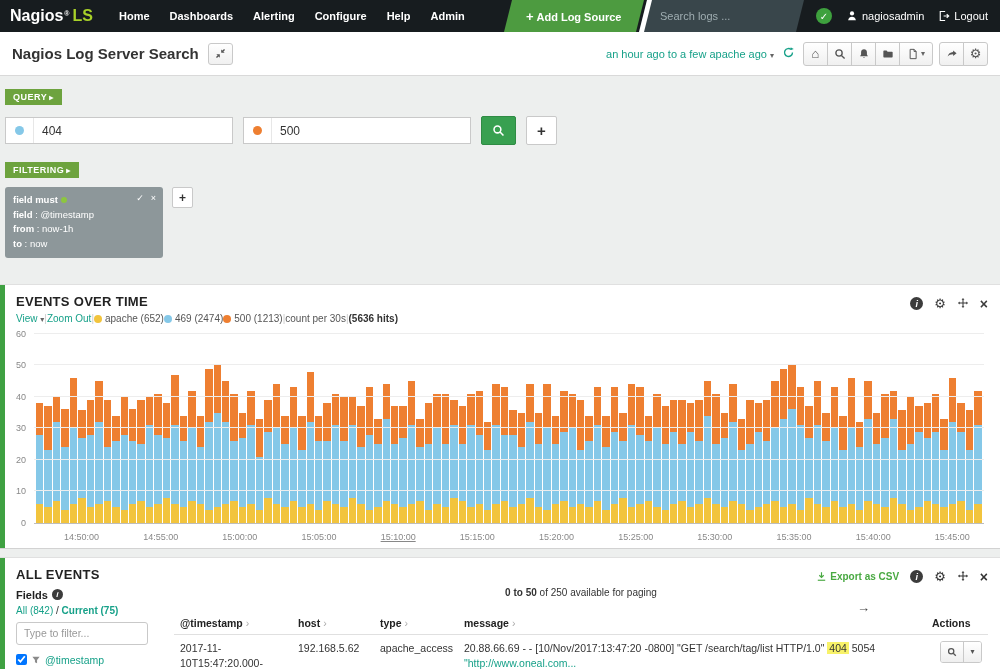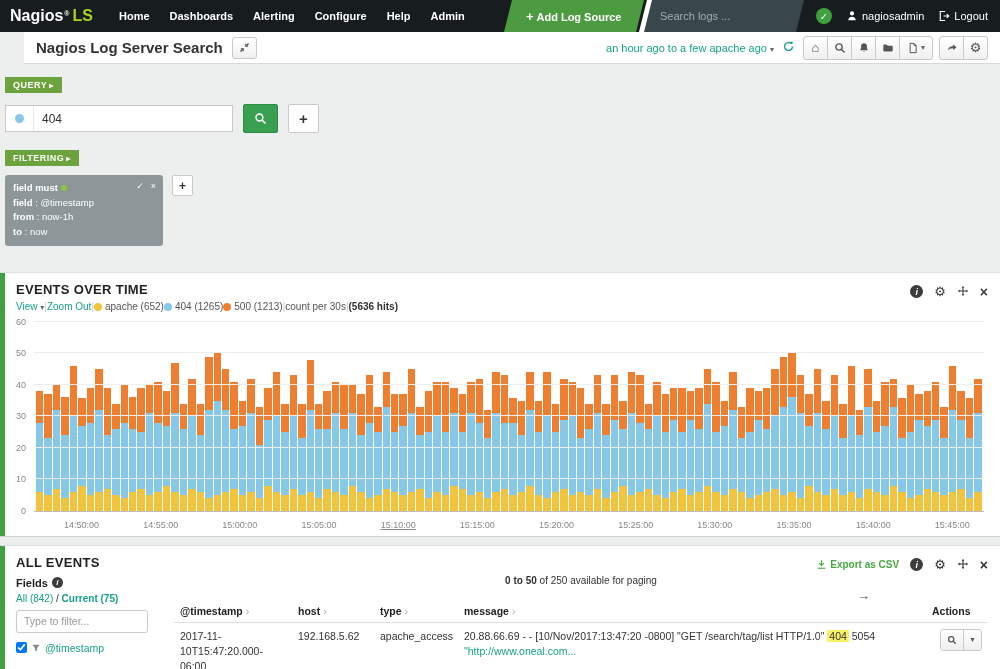--- a/index.html
+++ b/index.html
@@ -21,21 +21,21 @@
   .search-wrap{height:32px;background:#39464b;transform:skewX(-14deg);border-left:5px solid #fff;margin-left:3px;
     display:flex;align-items:center;padding:0 12px;}
   .search-wrap input{background:transparent;border:none;outline:none;color:#cdd6d8;font-size:11px;transform:skewX(14deg);width:128px;}
   .search-wrap input::placeholder{color:#9fadb1;}
   .status-dot{width:16px;height:16px;border-radius:50%;background:#3ea13e;color:#fff;font-size:10px;display:flex;
     align-items:center;justify-content:center;margin-left:16px;}
   .tn-right{display:flex;align-items:center;gap:4px;color:#fff;font-size:11px;margin-left:14px;white-space:nowrap;}
   .tn-right svg{display:block;}
 
   
-  .pagehead{height:32px;background:#fff;border-bottom:1px solid #d9d9d9;display:flex;align-items:center;padding:12px 12px;margin-left:24px;}
+  .pagehead{height:44px;background:#fff;border-bottom:1px solid #d9d9d9;display:flex;align-items:center;padding:12px 12px;}
   .pagehead h1{font-size:15px;font-weight:bold;color:#333;white-space:nowrap;}
   .icon-btn{border:1px solid #c9c9c9;background:linear-gradient(#fff,#f0f0f0);border-radius:3px;width:25px;height:24px;
     display:inline-flex;align-items:center;justify-content:center;color:#555;padding:0;}
   .icon-btn .glyph{font-size:13px;line-height:1;}
   .collapse-btn{margin-left:9px;height:22px;}
   .head-right{margin-left:auto;display:flex;align-items:center;gap:6px;}
   .timerange{color:#17a189;font-size:11px;white-space:nowrap;}
   .refresh-btn{border:none;background:transparent;color:#17a189;padding:0 2px;}
   .btn-group{display:flex;}
   .btn-group .icon-btn{border-radius:0;margin-left:-1px;}
@@ -239,20 +239,26 @@
   <div class="content" data-interactable="false">
     <div class="ribbon" data-interactable="true"><span>QUERY</span><span class="car" data-interactable="false">▸</span></div>
 
     <div class="query-row" data-interactable="false">
       <div class="qbox" data-interactable="false">
         <span class="dot-cell" data-interactable="false">
             <span class="qdot" data-interactable="false" style="background-color: rgb(133, 200, 232);"></span>
           </span>
         <input data-interactable="true" value="404" style="">
       </div>
+      <div class="qbox" data-interactable="false">
+        <span class="dot-cell" data-interactable="false">
+            <span class="qdot" data-interactable="false" style="background-color: rgb(238, 127, 49);"></span>
+          </span>
+        <input data-interactable="true" value="500" style="">
+      </div>
       <button class="go-btn" data-interactable="true">
         <svg data-interactable="false" width="13" height="13" viewBox="0 0 16 16">
             <circle cx="6.7" cy="6.7" r="4.2" fill="none" stroke="currentColor" stroke-width="1.9"></circle>
             <path d="M9.9 9.9l4.2 4.2" stroke="currentColor" stroke-width="1.9"></path>
           </svg>
       </button>
       <button class="plus-btn" data-interactable="true">+</button>
     </div>
 
     <div class="ribbon r2" data-interactable="true"><span>FILTERING</span><span class="car" data-interactable="false">▸</span></div>
@@ -288,21 +294,21 @@
             </svg></span>
         <span class="close-glyph" data-interactable="true">×</span>
       </div>
     </div>
     <div class="legend" data-interactable="false">
       <span class="lnk" data-interactable="true"><span>View</span> <span class="caret-sm" data-interactable="false">▾</span></span>
       <span class="sep" data-interactable="false">|</span>
       <span class="lnk" data-interactable="true">Zoom Out</span>
       <span class="sep" data-interactable="false">|</span>
       <span data-interactable="true"><span class="ldot" data-interactable="false" style="background-color: rgb(242, 196, 61);"></span><span>apache (652)</span></span>
-      <span data-interactable="true"><span class="ldot" data-interactable="false" style="background-color: rgb(133, 200, 232);"></span><span>404 (1265)</span></span>
+      <span data-interactable="true"><span class="ldot" data-interactable="false" style="background-color: rgb(133, 200, 232);"></span><span>469 (2474)</span></span>
       <span data-interactable="true"><span class="ldot" data-interactable="false" style="background-color: rgb(238, 127, 49);"></span><span>500 (1213)</span></span>
       <span class="sep" data-interactable="false">|</span>
       <span data-interactable="true">count per 30s</span>
       <span class="sep" data-interactable="false">|</span>
       <span class="hits" data-interactable="false">(5636 hits)</span>
     </div>
     <div class="chart" data-interactable="false">
       <div class="yaxis" id="yaxis" data-interactable="false">
           <div class="ylabel" data-interactable="false" style="bottom: -4px;">0</div>
           <div class="ylabel" data-interactable="false" style="bottom: 27.5px;">10</div>

